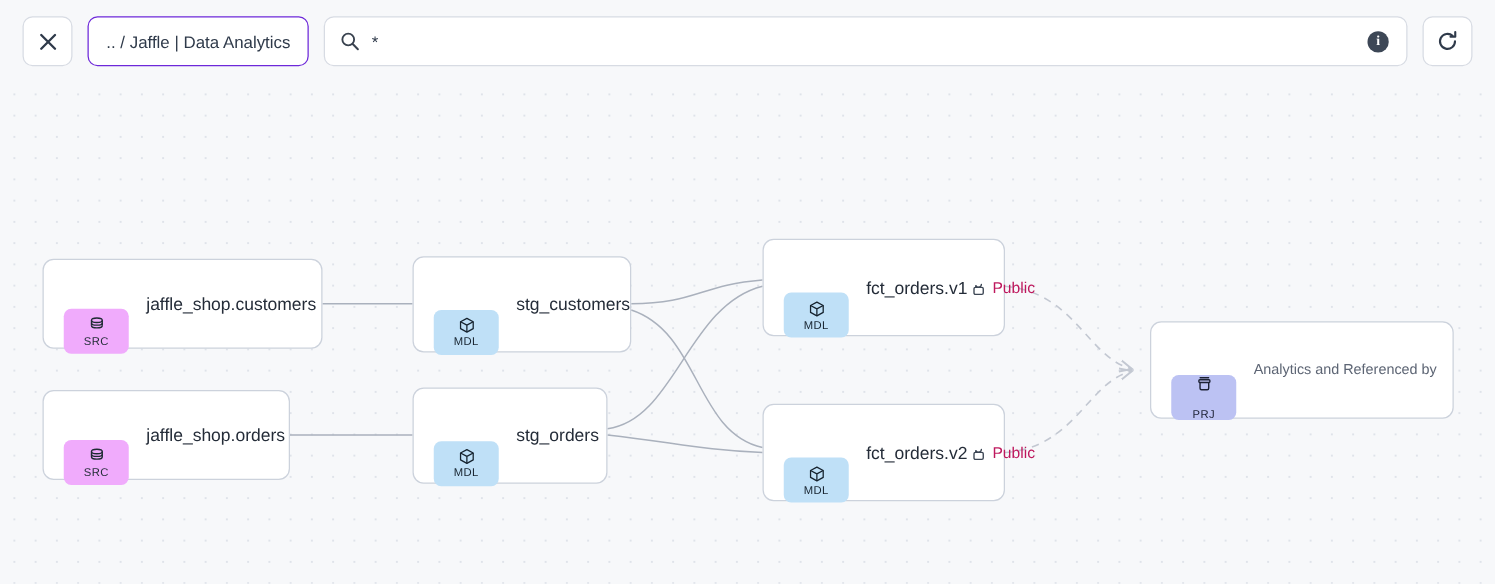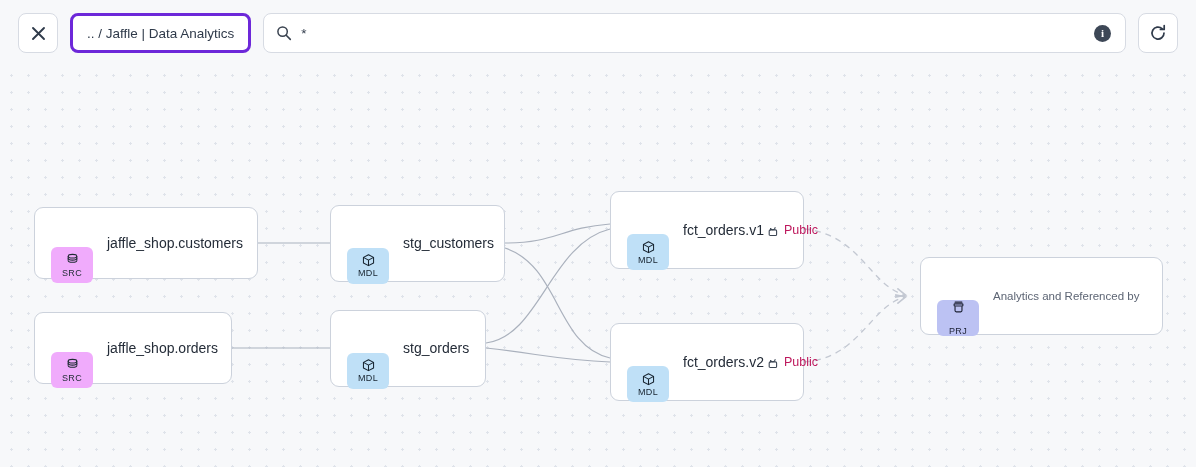--- a/index.html
+++ b/index.html
@@ -27,21 +27,21 @@
     border-radius: 8px;
     display: flex; align-items: center; justify-content: center;
     cursor: pointer;
     color: #2f3a4a;
   }
   .tb-close { width: 40px; }
   .breadcrumb {
     height: 40px;
     padding: 0 14px;
     background: #ffffff;
-    border: 3px solid #6d28d9;
+    border: 1px solid #6d28d9;
     border-radius: 8px;
     display: flex; align-items: center;
     font-size: 13.5px;
     color: #2f3a4a;
     white-space: nowrap;
     cursor: pointer;
   }
   .search-wrap {
     flex: 1 1 auto;
     height: 40px;
@@ -94,21 +94,21 @@
     background: #ffffff;
     border: 1px solid #ccd2dc;
     border-radius: 9px;
     display: flex; align-items: center;
     gap: 14px;
     padding: 0 18px 0 16px;
     cursor: pointer;
     z-index: 5;
   }
   .badge {
-    width: 42px; height: 36px;
+    width: 52px; height: 36px;
     border-radius: 6px;
     display: flex; flex-direction: column;
     align-items: center; justify-content: center;
     gap: 0px;
     flex: 0 0 auto;
     margin-top: 44px;
   }
   .badge-src { background: #f0abfc; color: #1e2b33; align-items: center; }
   .badge-mdl { background: #bfe0f7; color: #16232f; }
   .badge-prj { background: #bcc2f3; color: #1c2134; justify-content: space-between; }

